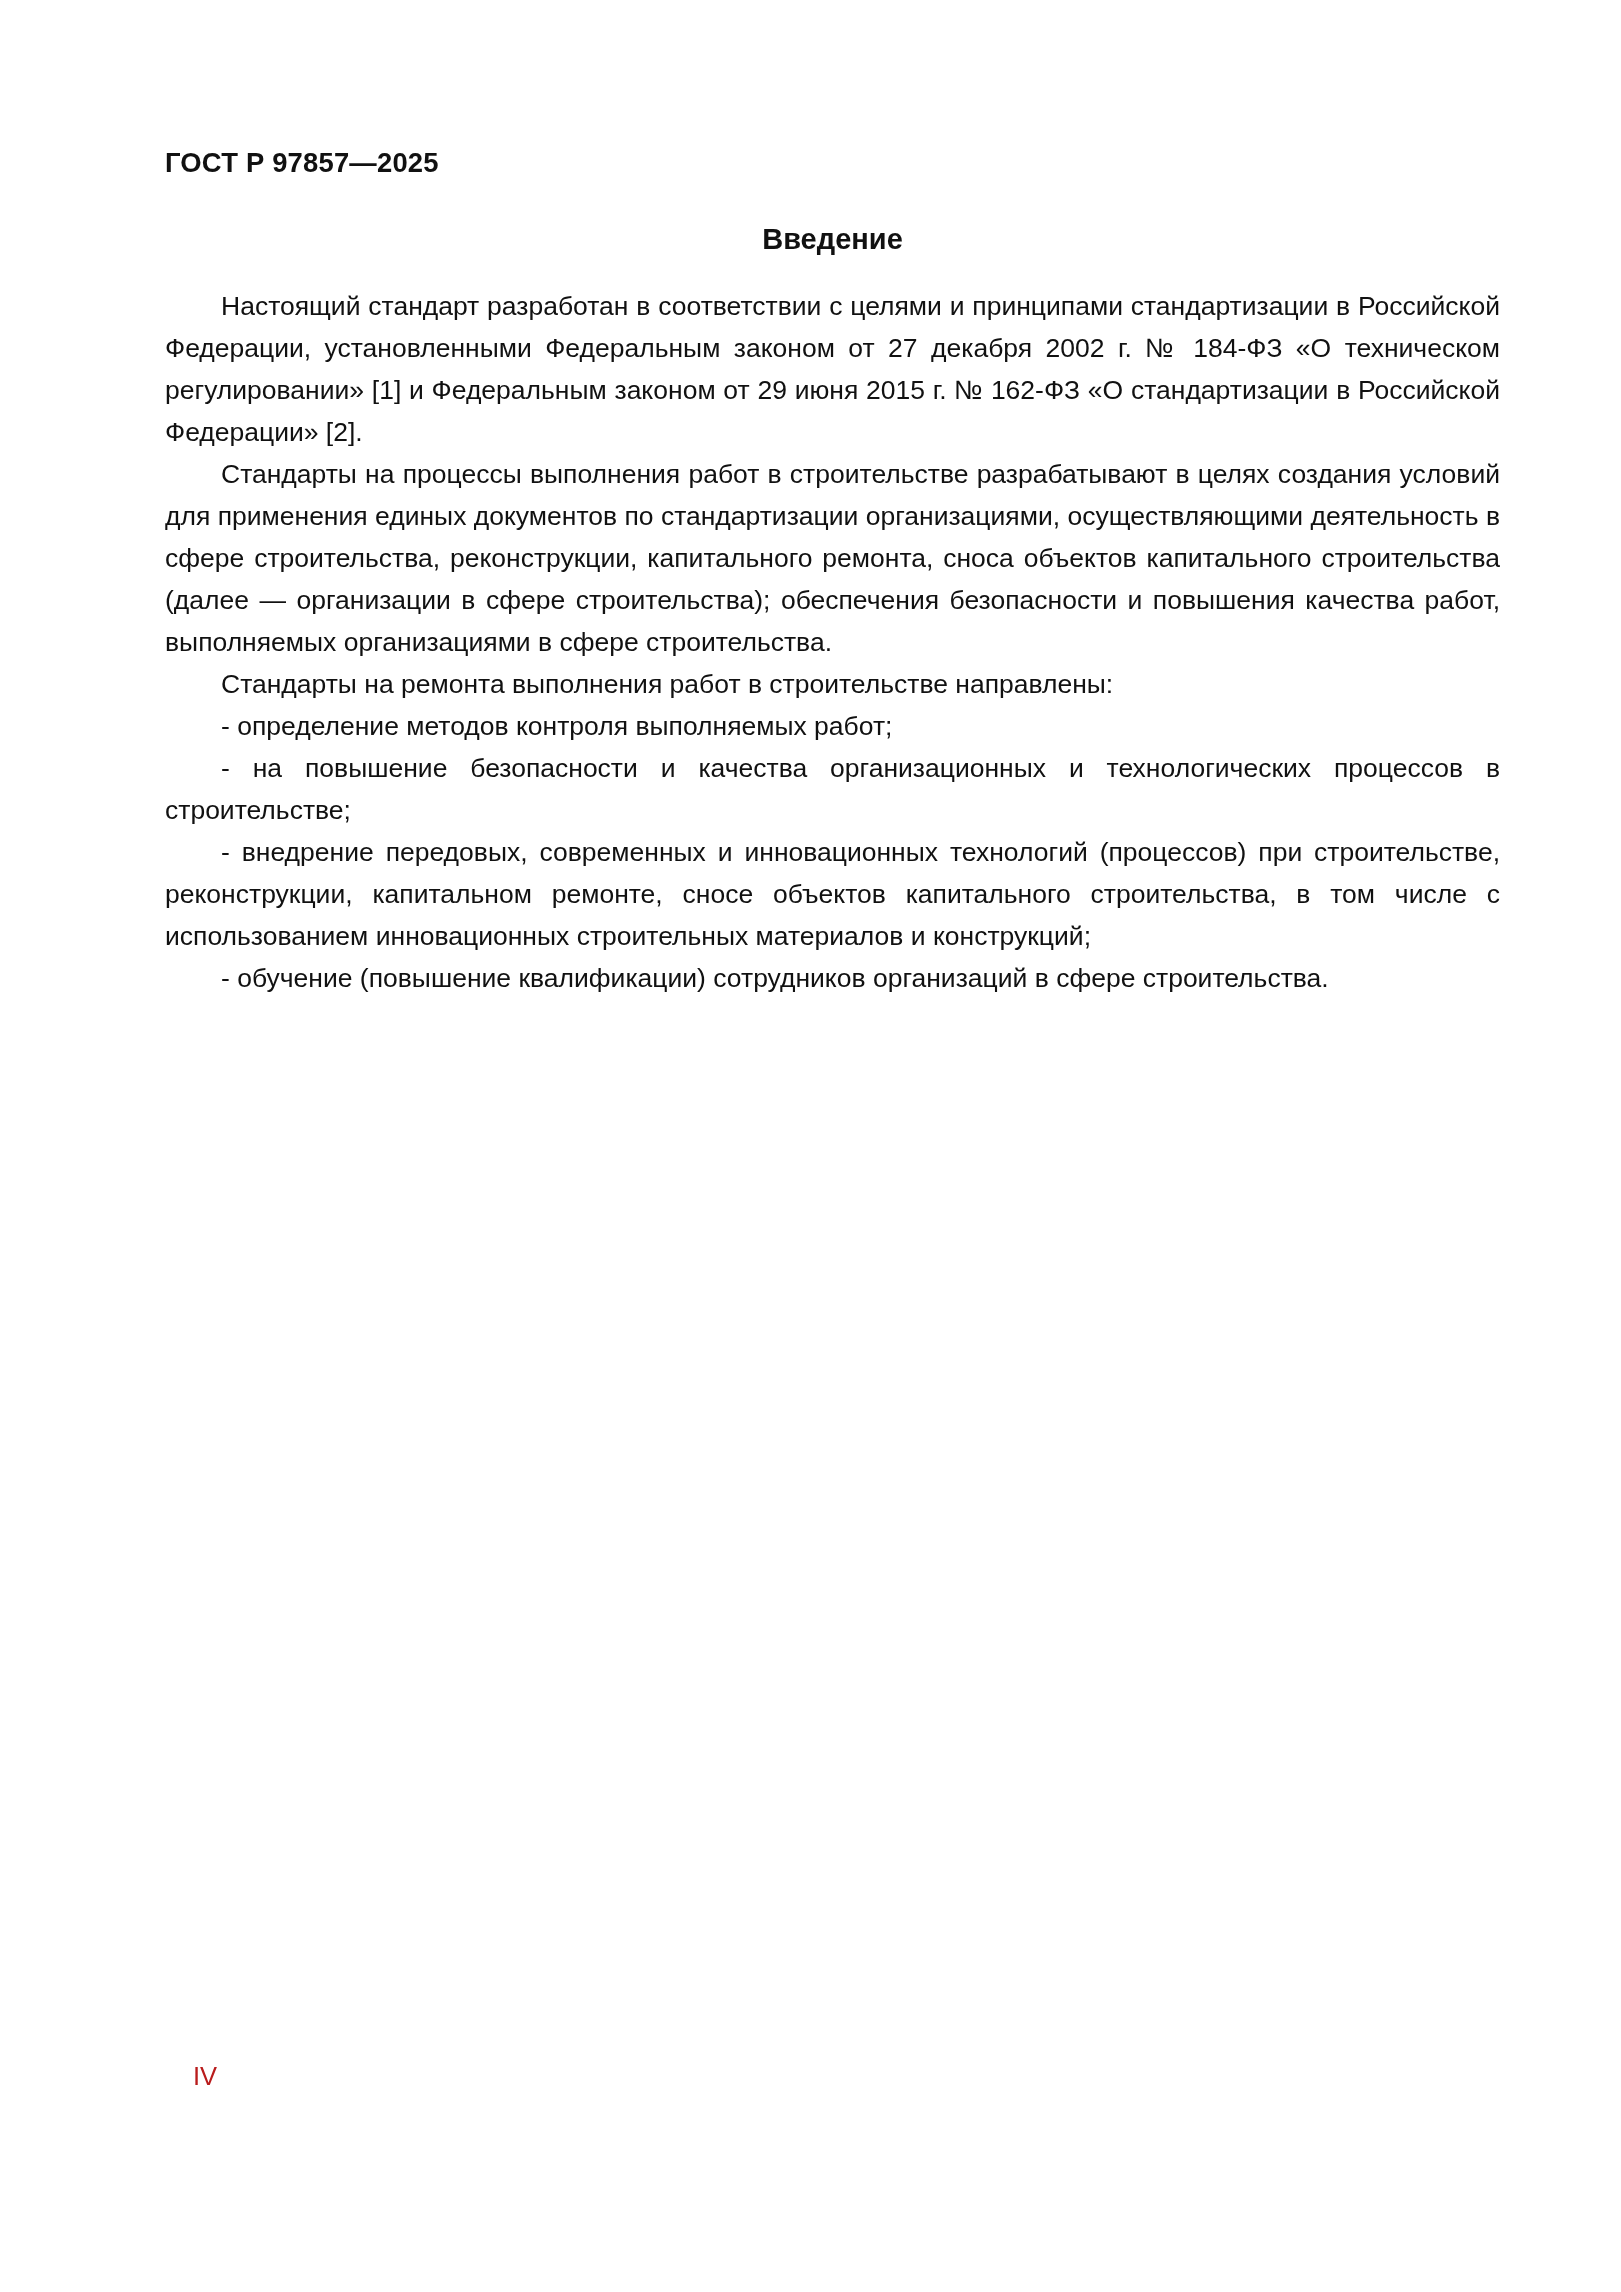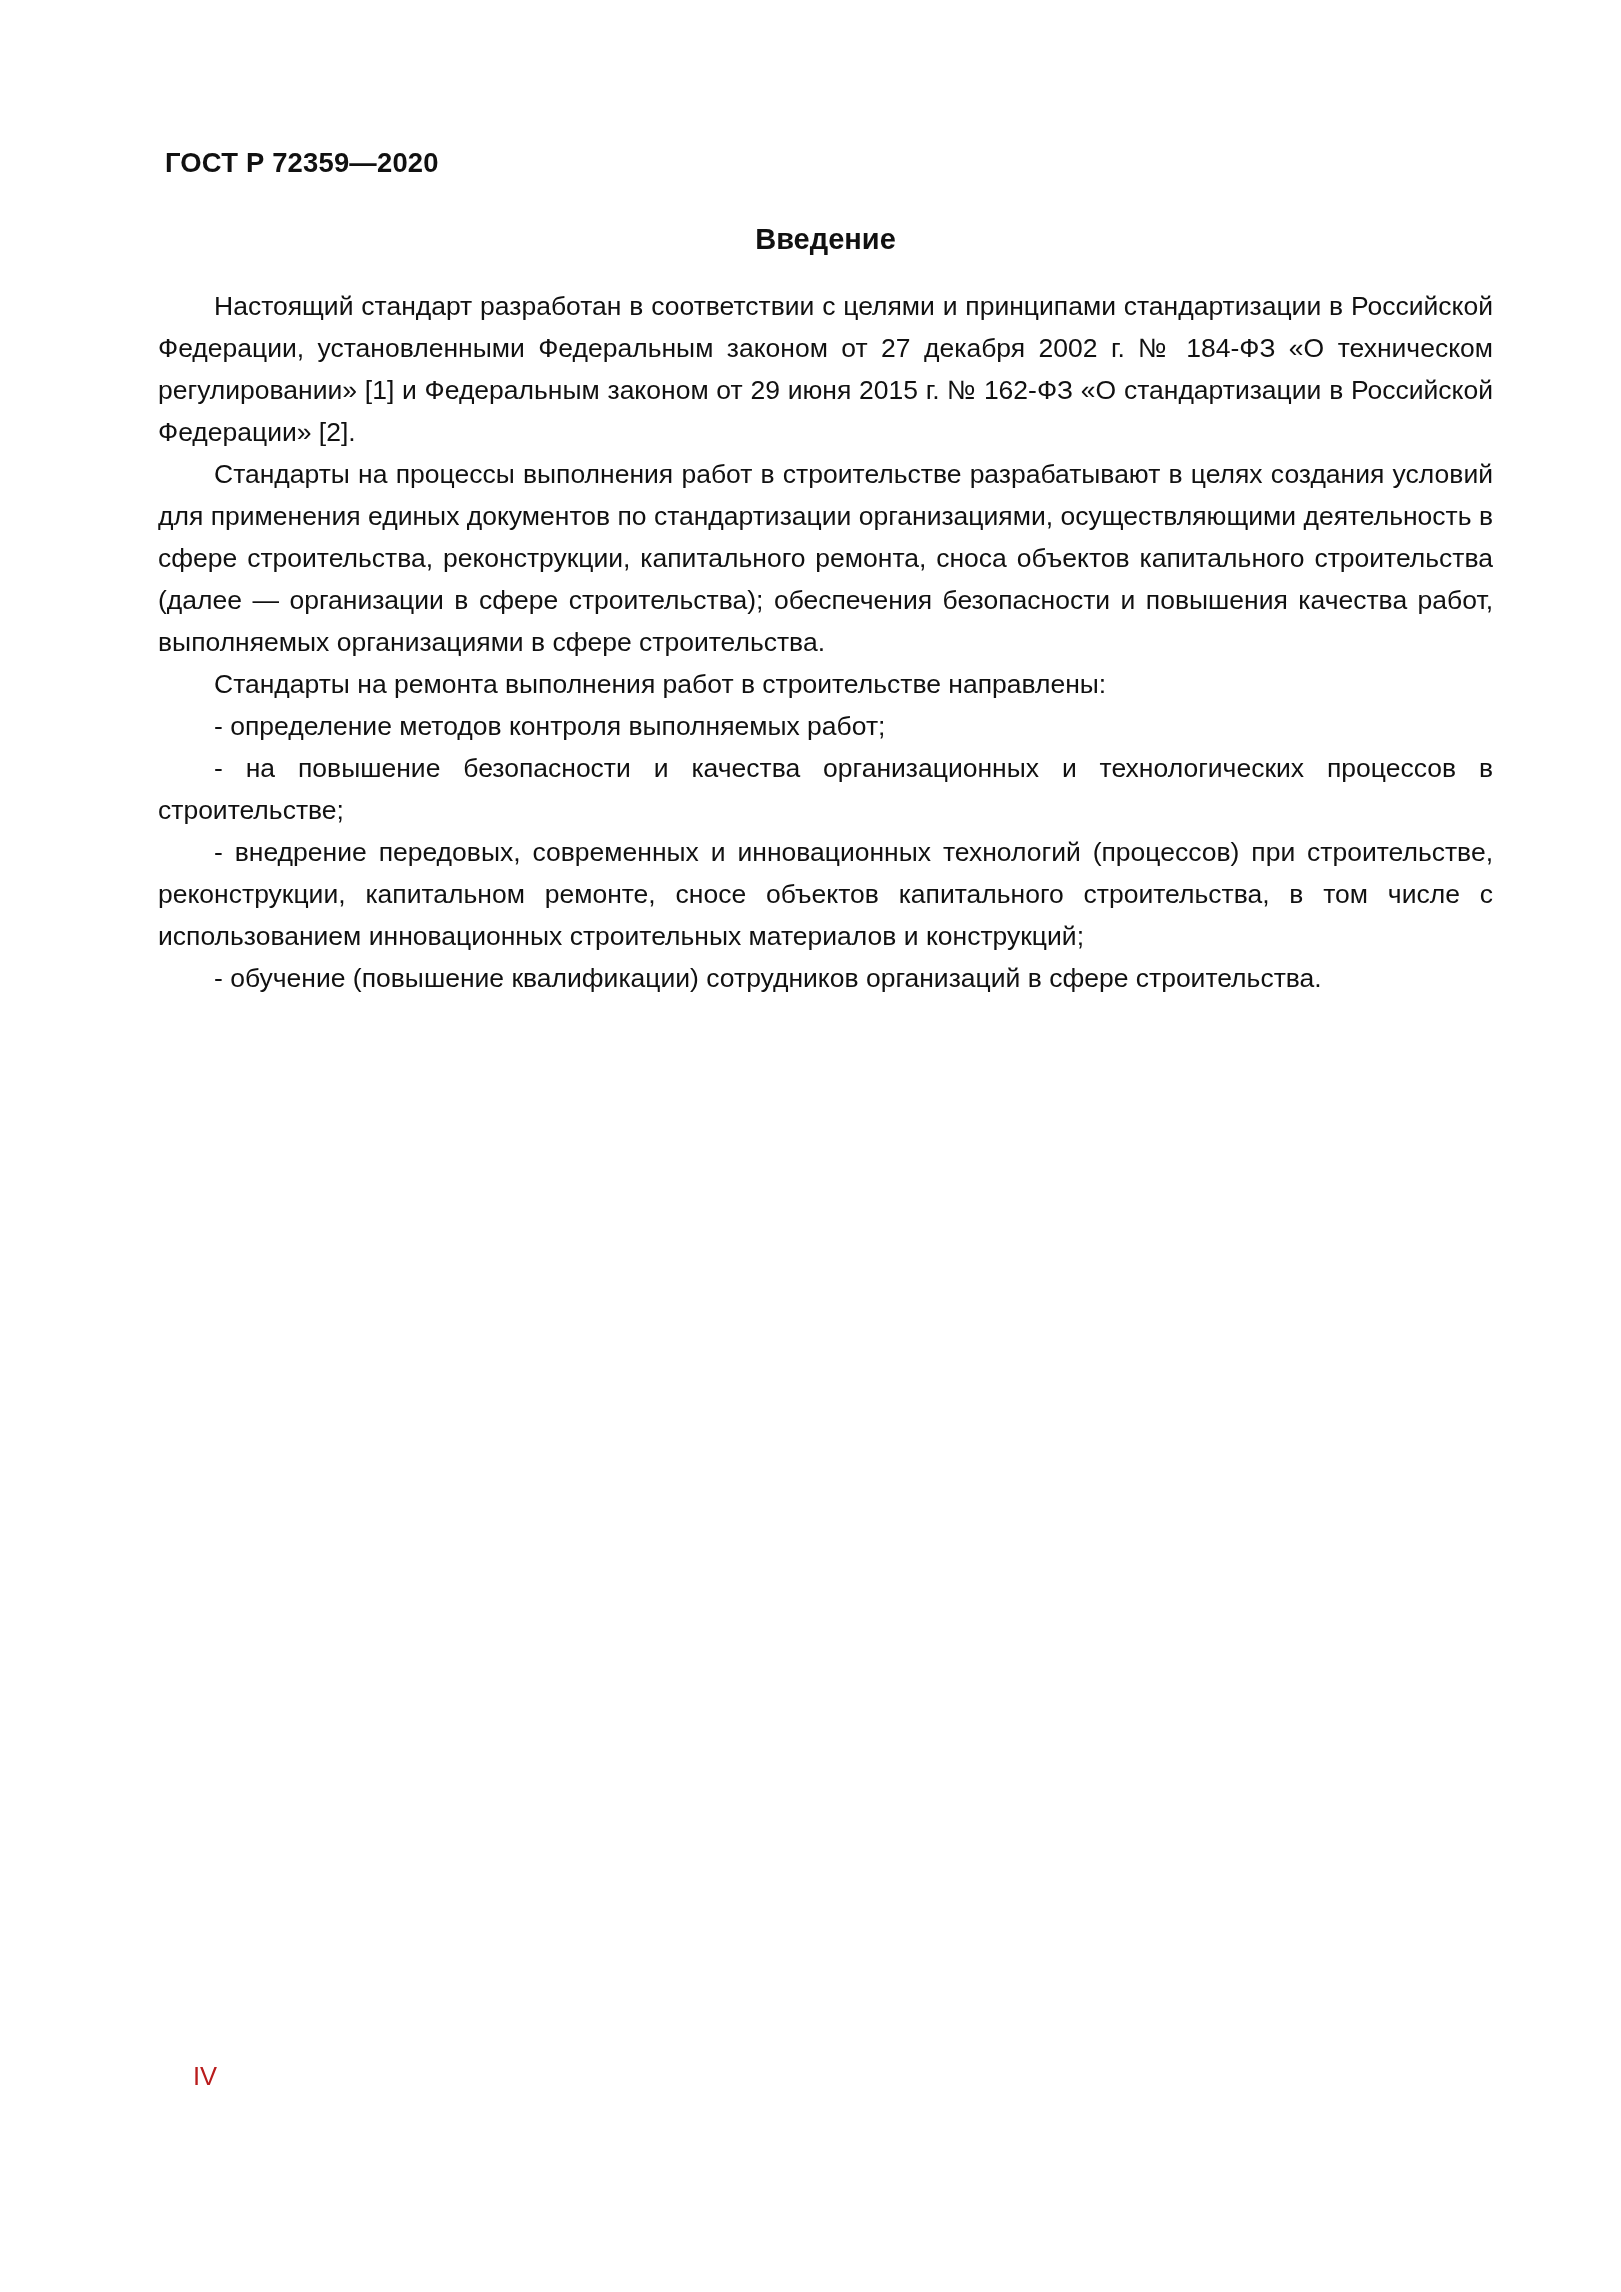--- a/index.html
+++ b/index.html
@@ -20,21 +20,21 @@
     position: absolute;
     left: 165px;
     top: 147px;
     font-size: 27.4px;
     font-weight: bold;
     letter-spacing: 0.2px;
     white-space: nowrap;
   }
   .doc-body {
     position: absolute;
-    left: 158px;
+    left: 165px;
     top: 223px;
     width: 1335px;
   }
   .section-title {
     font-size: 29px;
     font-weight: bold;
     text-align: center;
     margin: 0 0 29px 0;
   }
   .para {
@@ -50,21 +50,21 @@
     top: 2062px;
     font-size: 25.5px;
     color: #b91c1c;
   }
 </style>
 </head>
 <body>
 
 <div class="page">
 
-  <div class="doc-header">ГОСТ Р 72359—2020</div>
+  <div class="doc-header">ГОСТ Р 97857—2025</div>
 
   <div class="doc-body">
 
     <h1 class="section-title">Введение</h1>
 
     <p class="para">Настоящий стандарт разработан в соответствии с целями и принципами стандартизации в Российской Федерации, установленными Федеральным законом от 27 декабря 2002 г. № 184-ФЗ «О техническом регулировании» [1] и Федеральным законом от 29 июня 2015 г. № 162-ФЗ «О стандартизации в Российской Федерации» [2].</p>
 
     <p class="para">Стандарты на процессы выполнения работ в строительстве разрабатывают в целях создания условий для применения единых документов по стандартизации организациями, осуществляющими деятельность в сфере строительства, реконструкции, капитального ремонта, сноса объектов капитального строительства (далее — организации в сфере строительства); обеспечения безопасности и повышения качества работ, выполняемых организациями в сфере строительства.</p>
 
     <p class="para">Стандарты на ремонта выполнения работ в строительстве направлены:</p>

